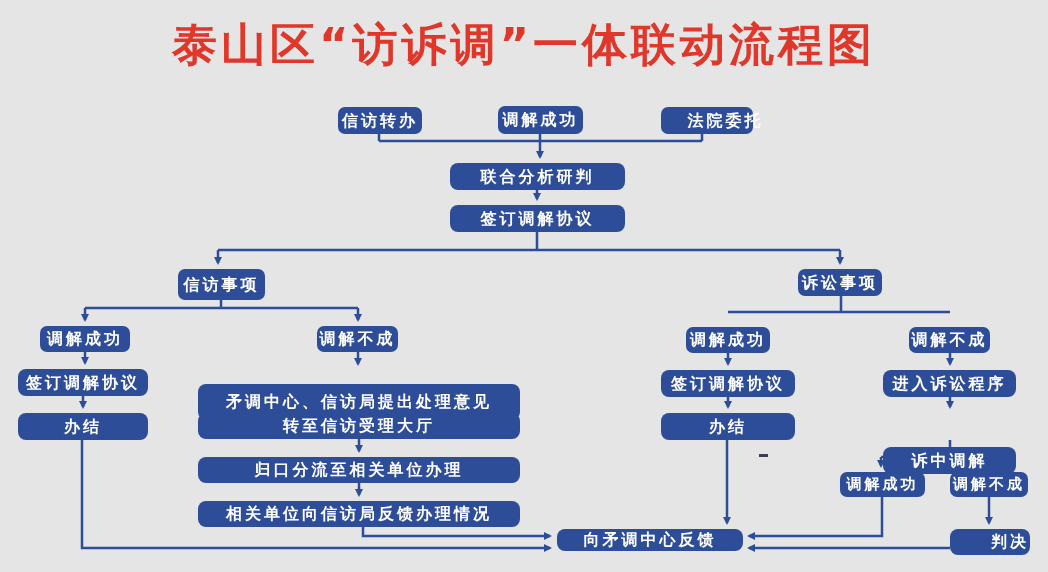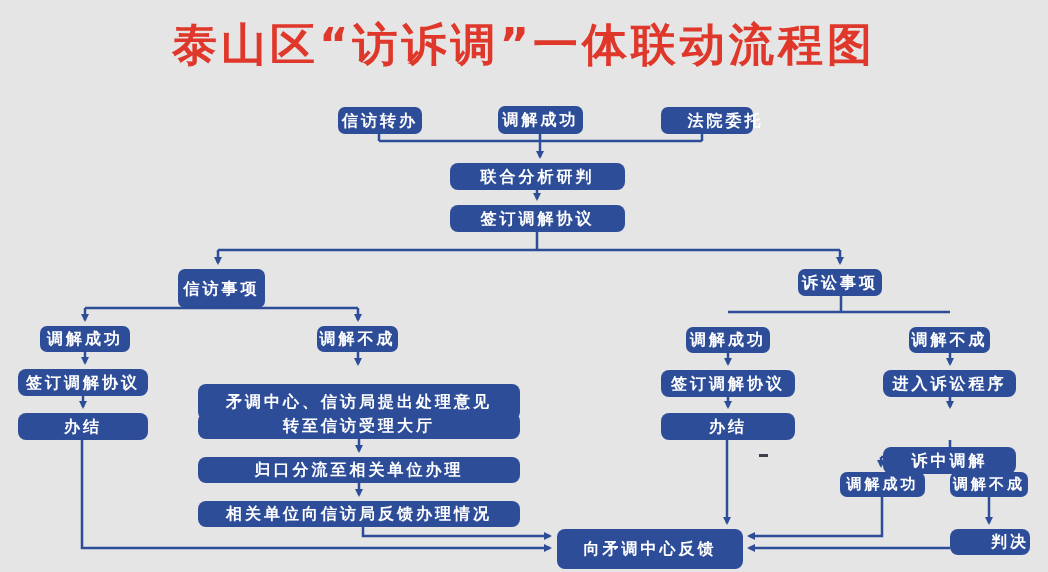--- a/index.html
+++ b/index.html
@@ -97,38 +97,38 @@
     </g>
   </svg>
 
   <div class="node small" style="left:338px;top:107px;width:84px;height:27px;">信访转办</div>
   <div class="node small" style="left:498px;top:106px;width:85px;height:28px;">调解成功</div>
   <div class="node small" style="left:661px;top:107px;width:92px;height:27px;padding-left:37px;">法院委托</div>
 
   <div class="node" style="left:450px;top:163px;width:175px;height:27px;">联合分析研判</div>
   <div class="node" style="left:450px;top:205px;width:175px;height:27px;">签订调解协议</div>
 
-  <div class="node small" style="left:178px;top:269px;width:87px;height:39px;">信访事项</div>
+  <div class="node small" style="left:178px;top:269px;width:87px;height:31px;">信访事项</div>
   <div class="node small" style="left:40px;top:326px;width:90px;height:26px;">调解成功</div>
   <div class="node small" style="left:317px;top:326px;width:81px;height:26px;">调解不成</div>
   <div class="node" style="left:18px;top:369px;width:130px;height:27px;">签订调解协议</div>
   <div class="node" style="left:18px;top:413px;width:130px;height:27px;">办结</div>
   <div class="node" style="left:198px;top:384px;width:322px;height:36px;">矛调中心、信访局提出处理意见</div>
   <div class="node" style="left:198px;top:413px;width:322px;height:26px;">转至信访受理大厅</div>
   <div class="node" style="left:198px;top:501px;width:322px;height:26px;">相关单位向信访局反馈办理情况</div>
   <div class="node" style="left:198px;top:457px;width:322px;height:26px;">归口分流至相关单位办理</div>
 
   <div class="node small" style="left:798px;top:269px;width:84px;height:27px;">诉讼事项</div>
   <div class="node small" style="left:686px;top:327px;width:84px;height:26px;">调解成功</div>
   <div class="node small" style="left:909px;top:327px;width:81px;height:26px;">调解不成</div>
   <div class="node" style="left:661px;top:370px;width:134px;height:27px;">签订调解协议</div>
   <div class="node" style="left:883px;top:370px;width:133px;height:27px;">进入诉讼程序</div>
   <div class="node" style="left:661px;top:413px;width:134px;height:27px;">办结</div>
   <div class="node" style="left:883px;top:413px;width:133px;height:27px;margin-top:34px;">诉中调解</div>
   <div class="node small" style="left:840px;top:472px;width:85px;height:25px;font-size:15px;">调解成功</div>
   <div class="node small" style="left:950px;top:472px;width:78px;height:25px;font-size:15px;">调解不成</div>
   <div class="node" style="left:950px;top:529px;width:80px;height:26px;padding-left:40px;">判决</div>
 
-  <div class="node" style="left:557px;top:529px;width:186px;height:40px;">向矛调中心反馈</div>
+  <div class="node" style="left:557px;top:529px;width:186px;height:22px;">向矛调中心反馈</div>
 
   <div class="artifact-dash"></div>
 
 </div>
 
 </body></html>

